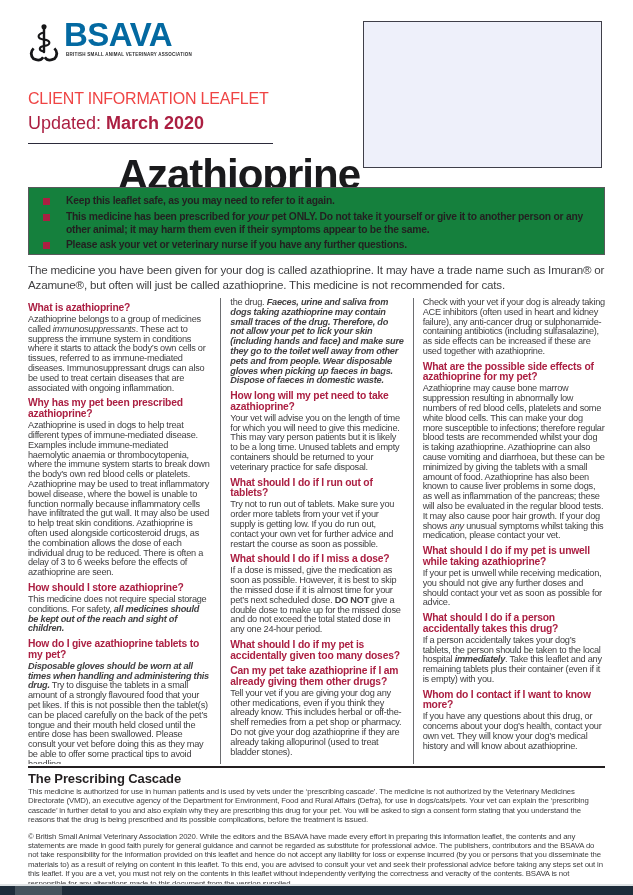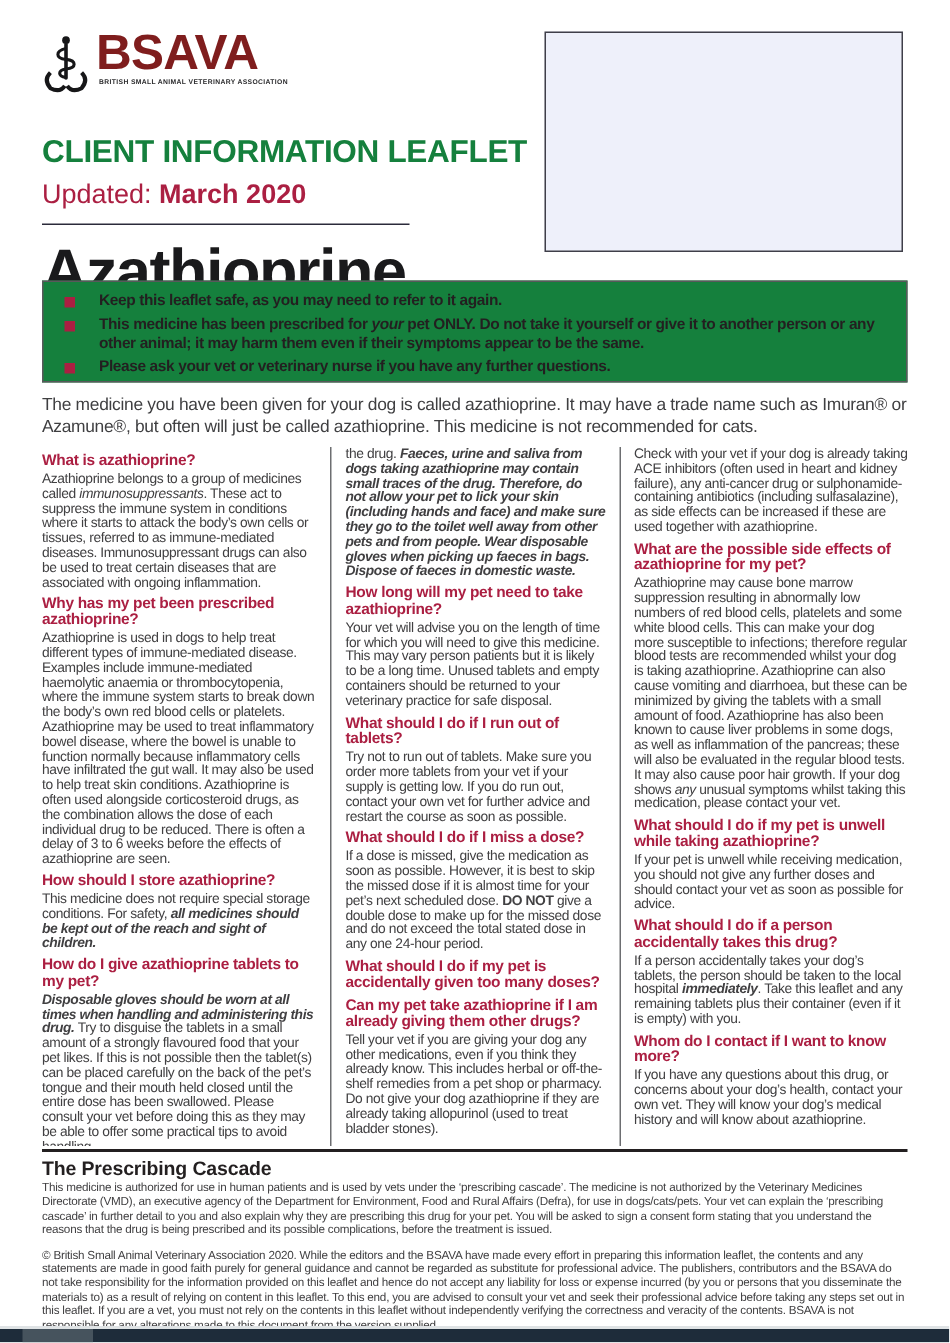--- a/index.html
+++ b/index.html
@@ -7,27 +7,27 @@
   .page {
     position:relative; width:633px; height:895px; background:#ffffff;
     font-family:"Liberation Sans", sans-serif; color:#414042; overflow:hidden;
     margin:0 auto;
   }
   
   .header-left { position:absolute; left:28px; top:20px; width:332px; }
   .logo-row { display:flex; align-items:flex-start; height:54px; }
   .logo-icon { width:32px; height:40px; margin-top:2px; }
   .brand-block { margin-left:4px; }
-  .brand { font-size:33px; font-weight:bold; color:#7f1d1d; letter-spacing:-0.5px; line-height:30px; }
+  .brand { font-size:33px; font-weight:bold; color:#0369a1; letter-spacing:-0.5px; line-height:30px; }
   .brand-sub { font-size:4.5px; font-weight:bold; color:#2b2b2d; letter-spacing:0.25px; margin-top:2px; margin-left:2px; }
-  .cil { margin-top:16px; font-size:21px; font-weight:bold; color:#15803d; letter-spacing:-0.2px; }
+  .cil { margin-top:16px; font-size:16px; font-weight:normal; color:#ef4444; letter-spacing:-0.2px; }
   .updated { margin-top:5px; font-size:18px; color:#ab1f42; }
   .updated b { font-weight:bold; }
   .updated-rule { border:none; border-top:1.5px solid #2b2a3a; width:245px; margin-top:9px; }
-  .doc-title { margin-top:7px; font-size:42px; font-weight:bold; color:#1a1a1c; letter-spacing:-1px; white-space:nowrap; }
+  .doc-title { margin-top:7px; font-size:42px; font-weight:bold; color:#1a1a1c; letter-spacing:-1px; white-space:nowrap;text-align:right; }
   
   .field-box {
     position:absolute; left:363px; top:21px; width:239px; height:147px;
     background:#eef0fa; border:1px solid #3f3f49;
   }
   
   .notice-box {
     position:absolute; left:28px; right:28px; top:187px; height:68px;
     background:#15803d; border:1.5px solid #58595b; padding:7px 10px 4px 6px;
   }

